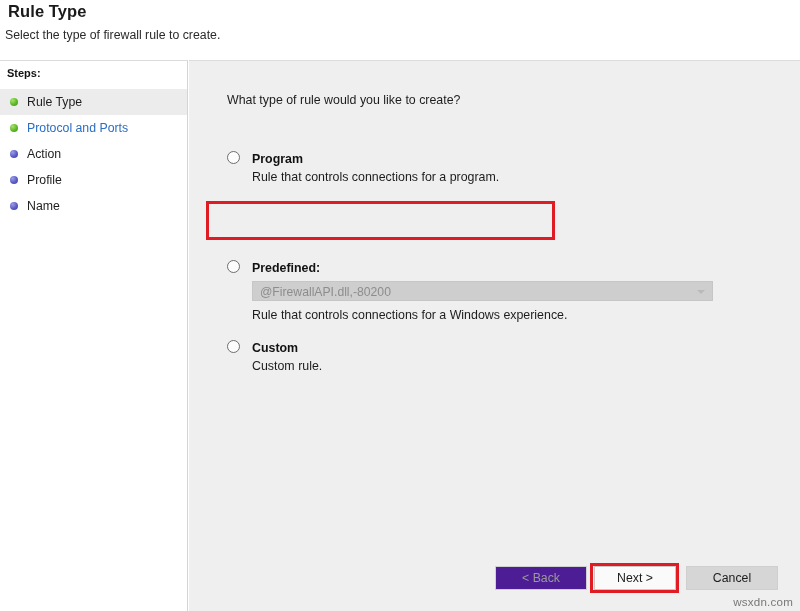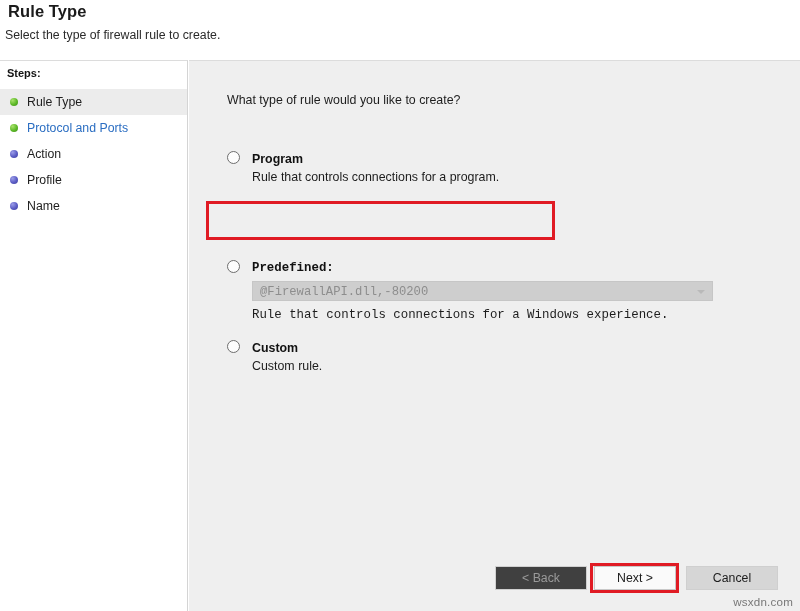--- a/index.html
+++ b/index.html
@@ -199,21 +199,21 @@
     position: absolute;
     height: 24px;
     font-size: 12.3px;
     line-height: 22px;
     text-align: center;
     border: 1px solid #cfcfcf;
     background: #d6d6d6;
     color: #1c1c1c;
     font-family: "Liberation Sans", sans-serif;
   }
-  .btn.disabled { color: #9a9a9a; border-color: #d0d0d0; background: #404040; }
+  .btn.disabled { color: #9a9a9a; border-color: #d0d0d0; background: #4c1d95; }
   .btn.default  { background: #fafafa; border: 1px solid #c8c8c8; }
 
   #btn-back   { left: 306px; top: 505px; width: 92px; }
   #btn-next   { left: 405px; top: 505px; width: 82px; }
   #btn-cancel { left: 497px; top: 505px; width: 92px; }
 
   .watermark {
     position: absolute;
     right: 7px; bottom: 3px;
     font-size: 11.6px;
@@ -272,21 +272,21 @@
 
       <div class="opt" style="top:88px;">
         <div class="row">
           <span class="radio"></span>
           <span class="opt-title">Program</span>
         </div>
         <div class="opt-desc">Rule that controls connections for a program.</div>
       </div>
 
 
-      <div class="opt" style="top:197px;font-family:Liberation Mono, monospace;">
+      <div class="opt" style="top:197px;">
         <div class="row">
           <span class="radio"></span>
           <span class="opt-title">Predefined:</span>
         </div>
         <div class="combo">
           <span class="combo-text">@FirewallAPI.dll,-80200</span>
           <span class="combo-arrow"></span>
         </div>
         <div class="opt-desc" style="margin-top:5px;">Rule that controls connections for a Windows experience.</div>
       </div>

